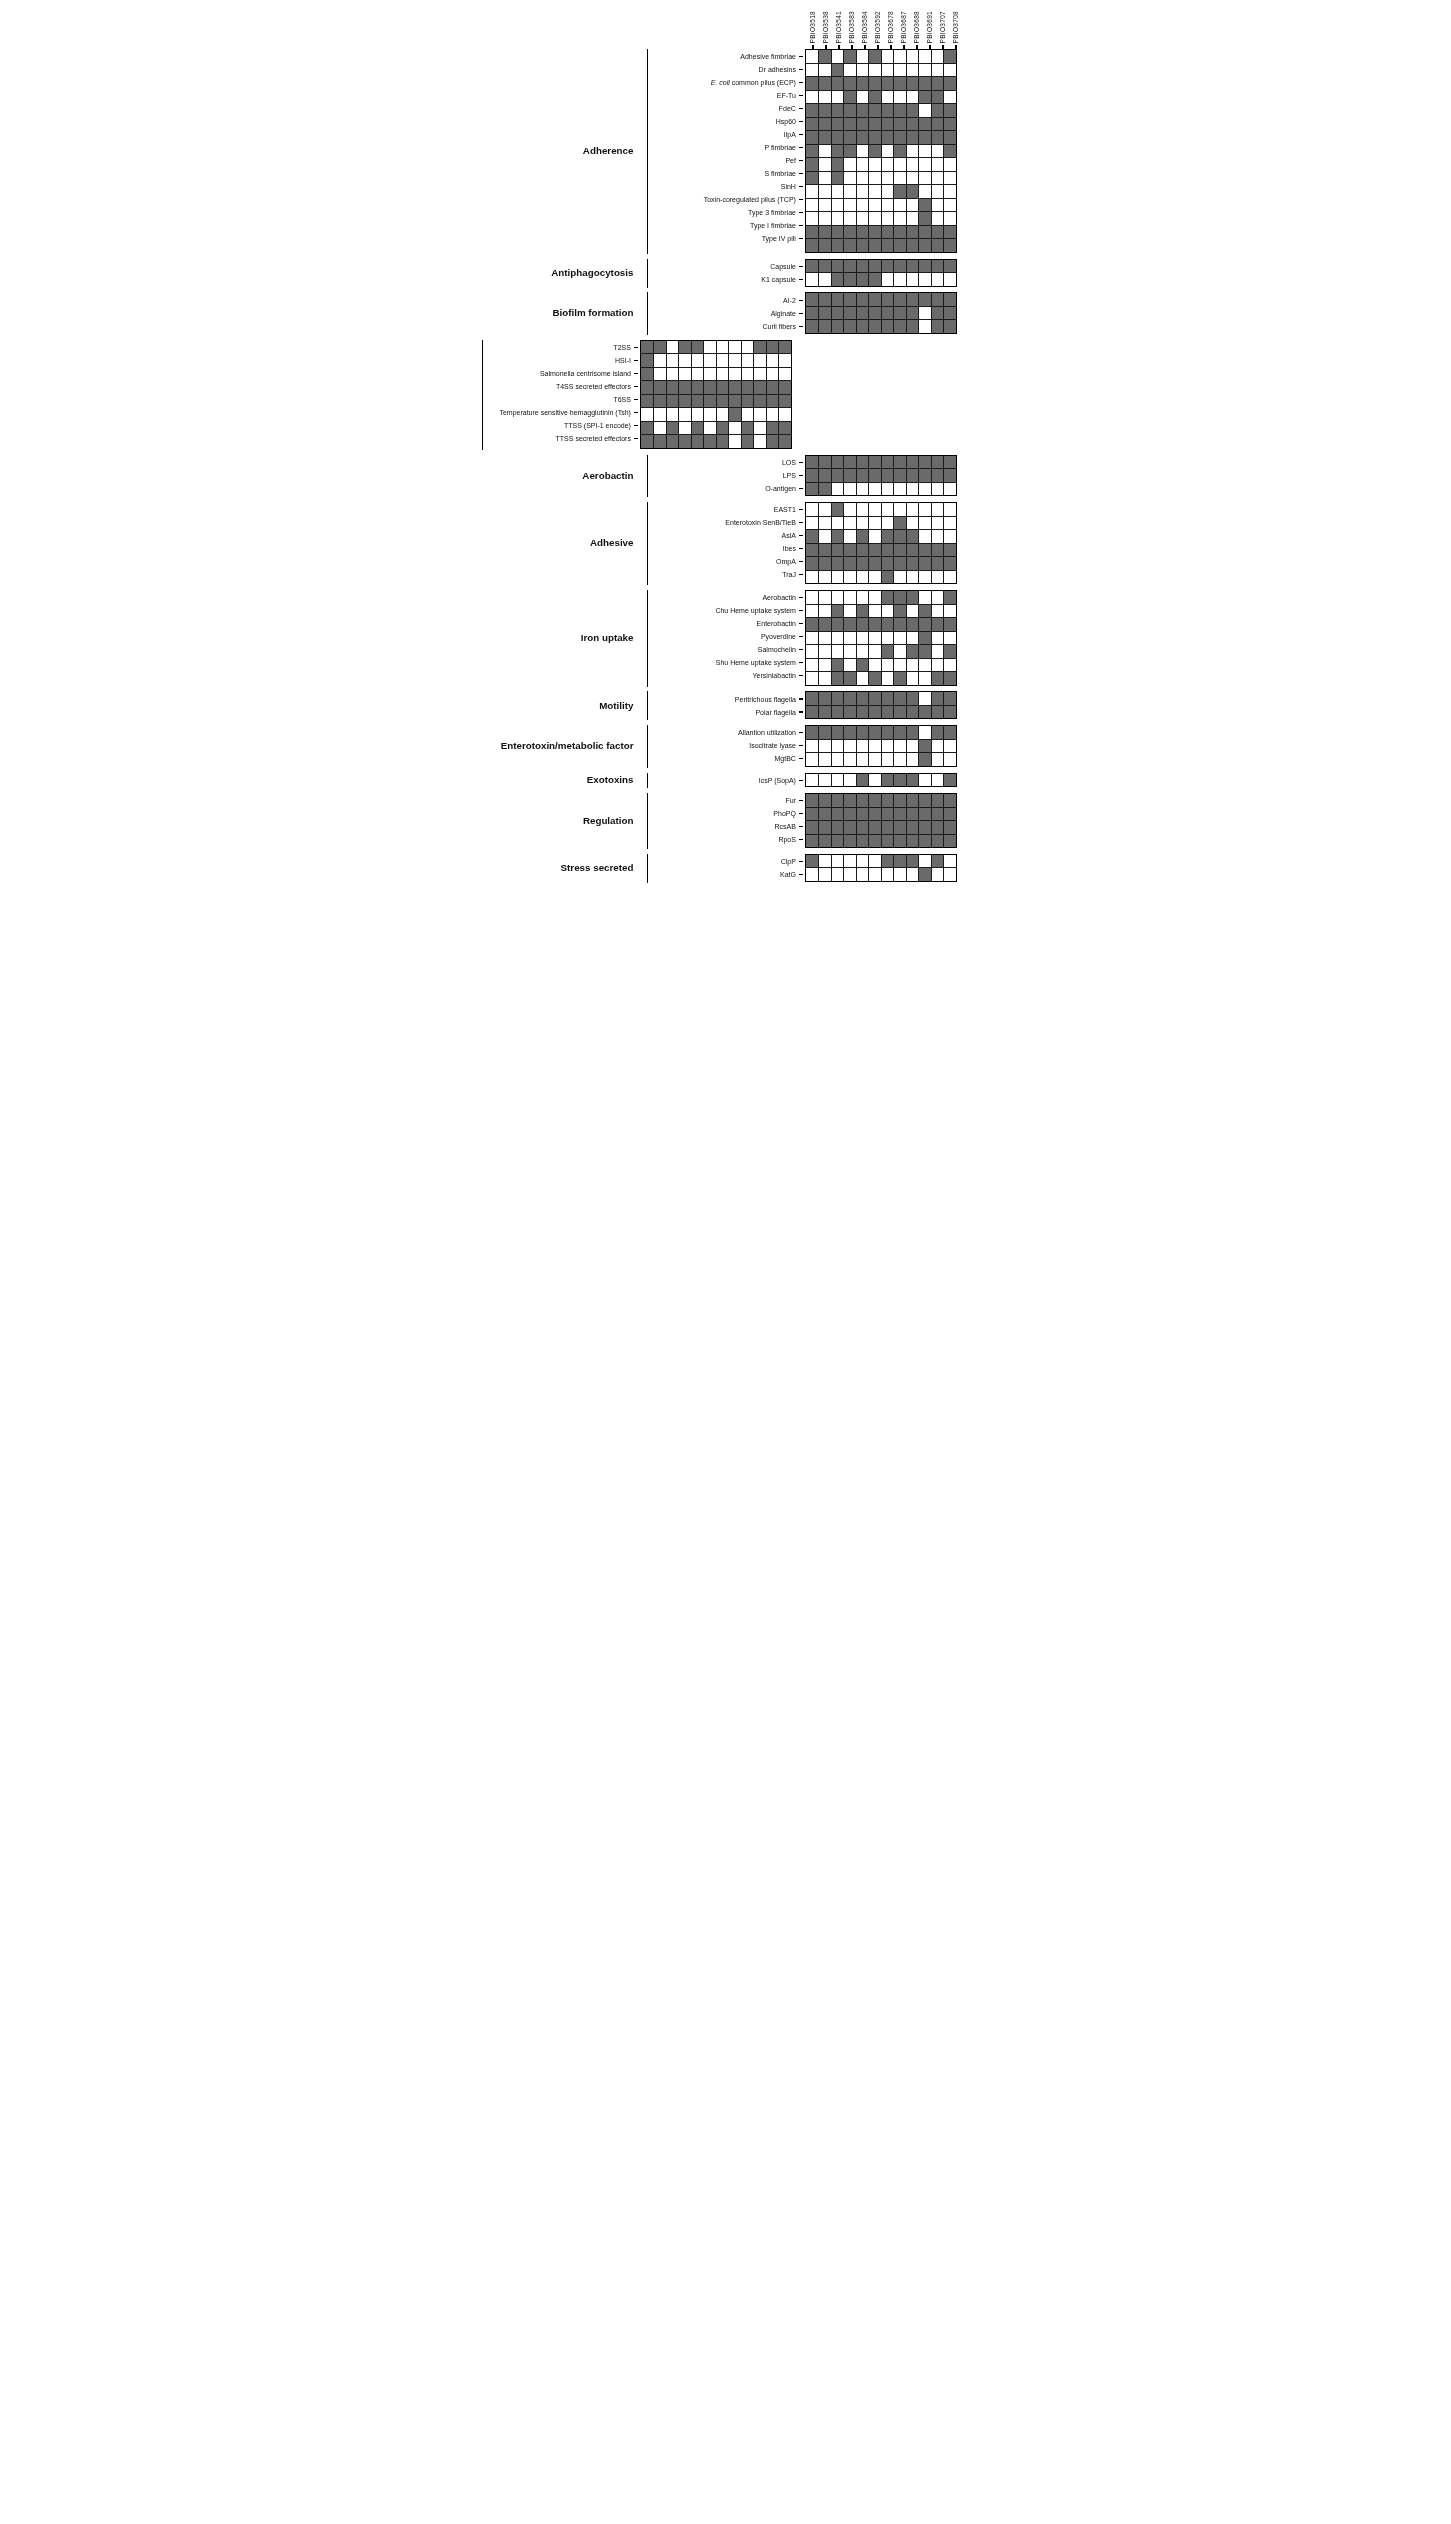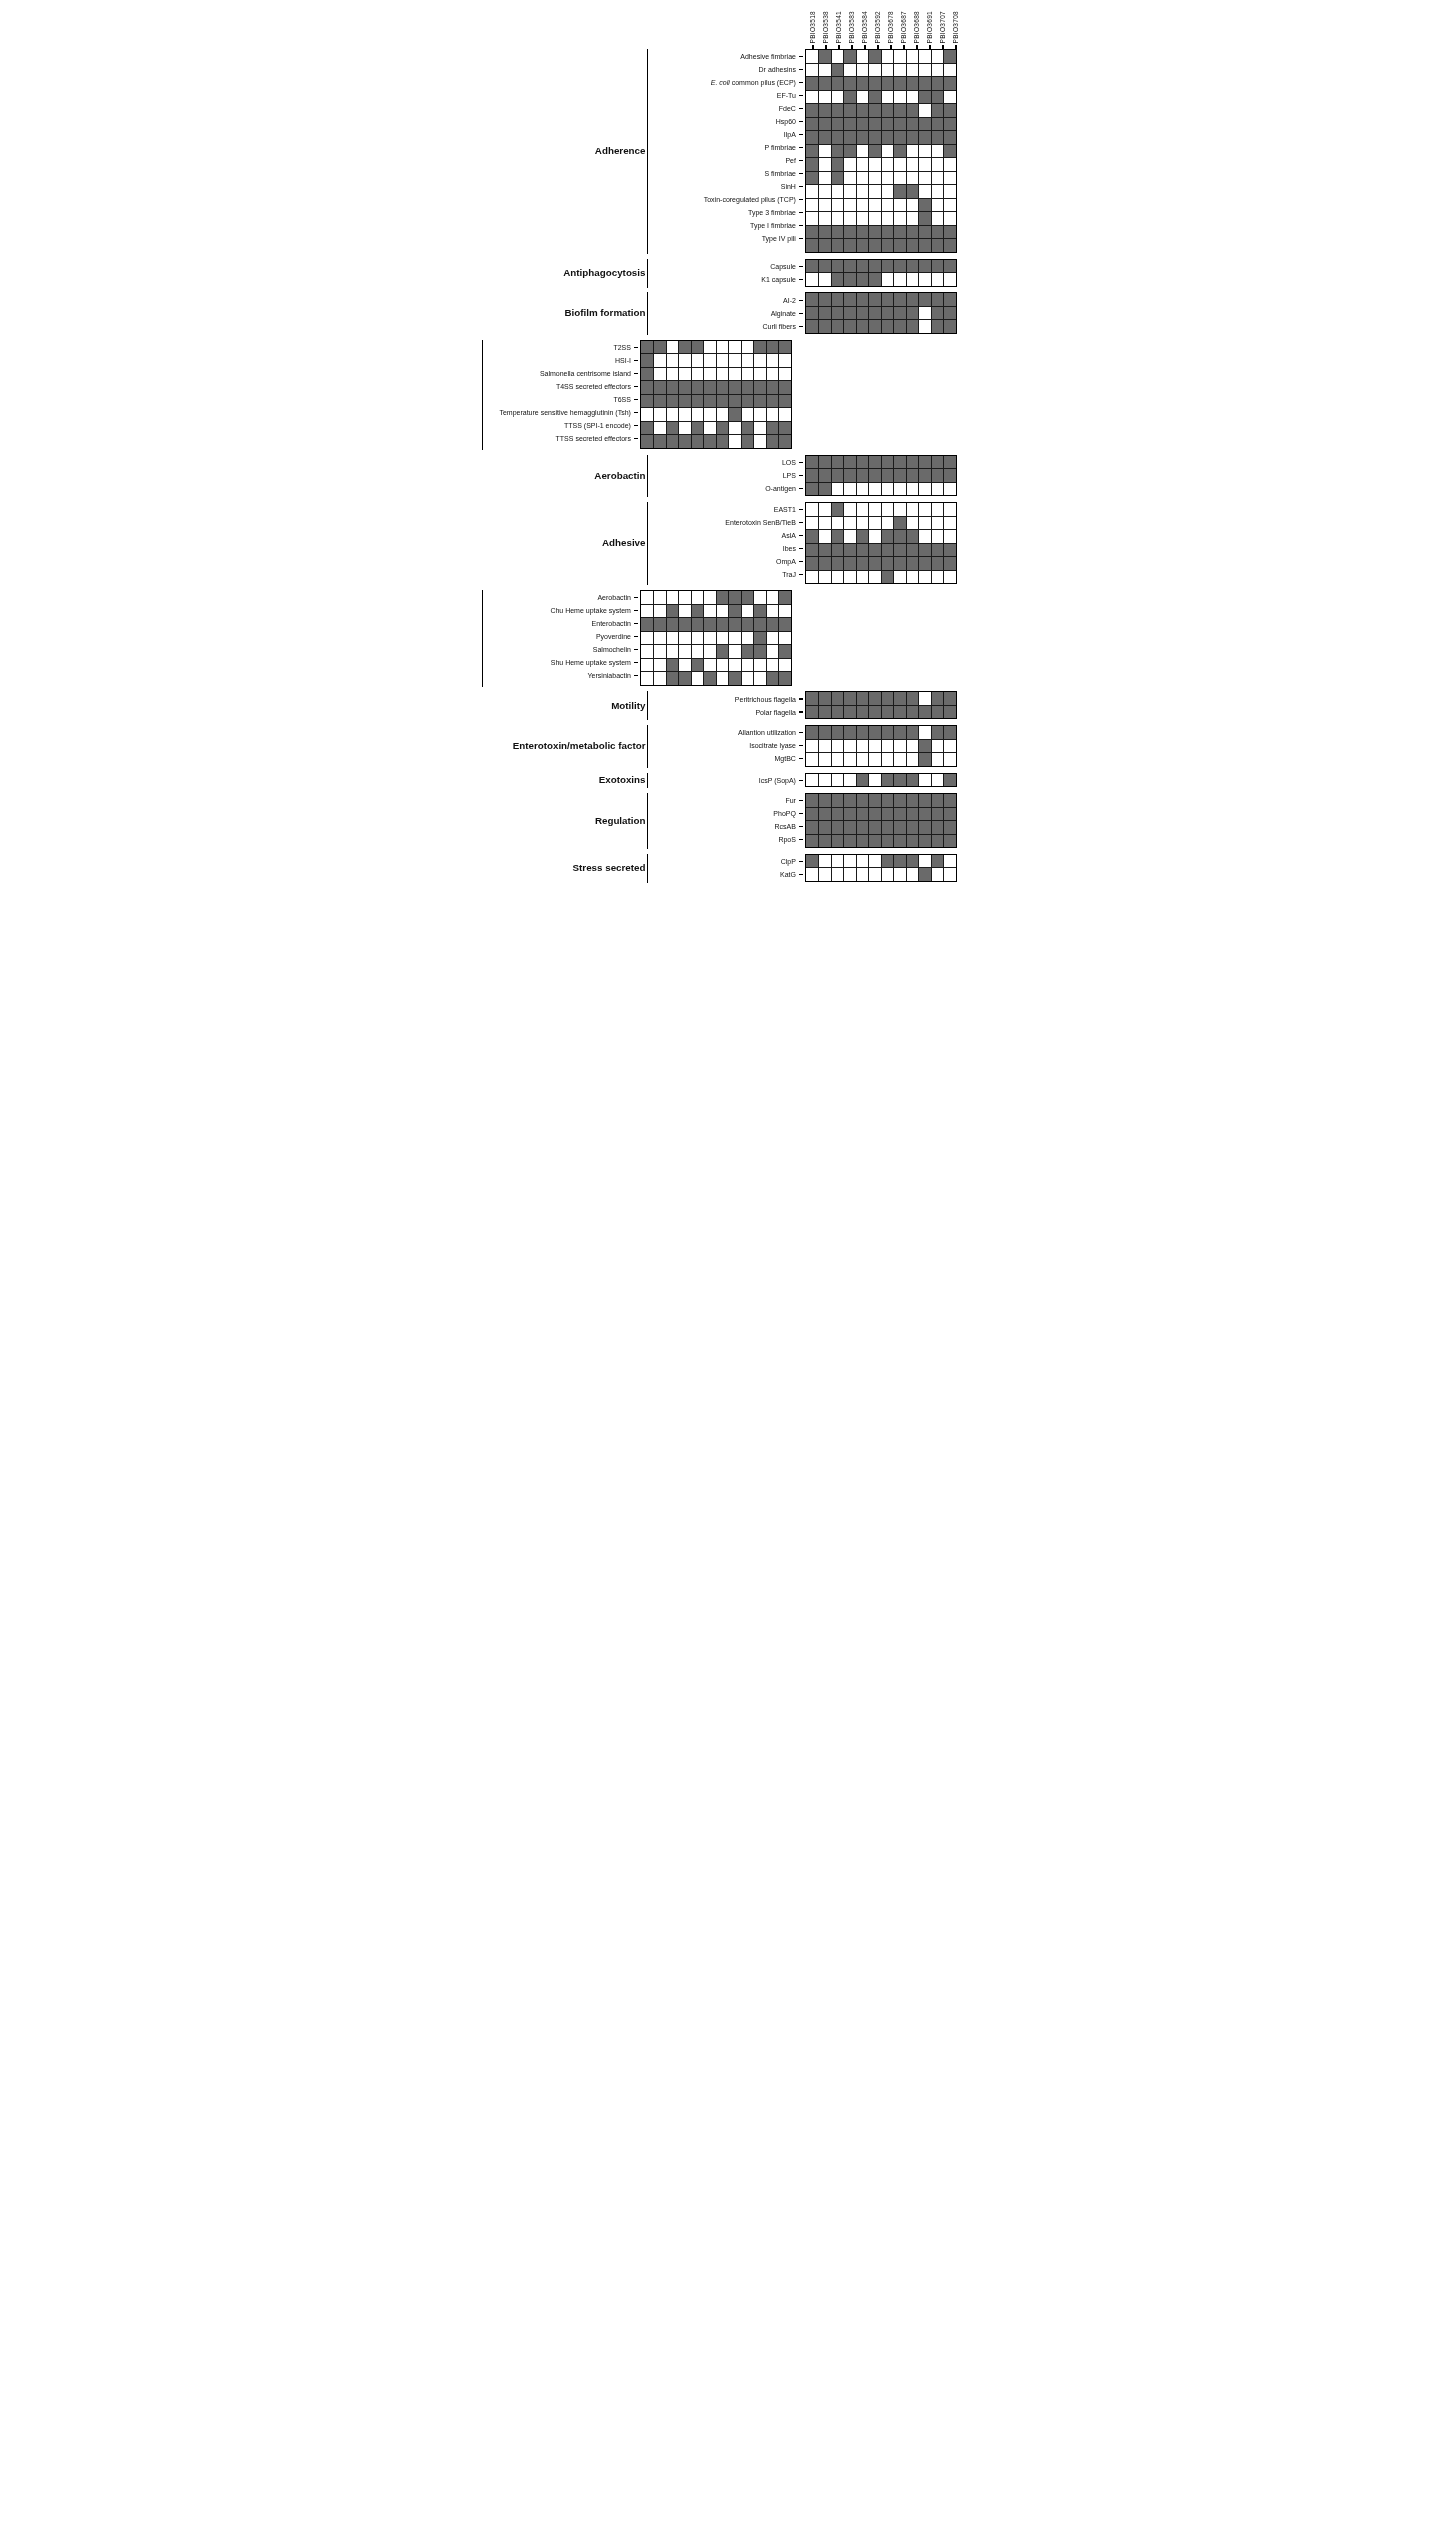--- a/index.html
+++ b/index.html
@@ -46,21 +46,21 @@
     display: flex;
     align-items: stretch;
     margin-bottom: 4.9px;
   }
   .cat-zone {
     width: 165px;
     box-sizing: border-box;
     display: flex;
     align-items: center;
     justify-content: flex-end;
-    padding-right: 1px;
+    padding-right: 13px;
   }
   .cat-label {
     font-size: 9.8px;
     font-weight: bold;
     text-align: right;
     line-height: 1.1;
   }
   .labels-zone {
     width: 158px;
     box-sizing: border-box;
@@ -832,20 +832,23 @@
               <div class="cell off"></div>
               <div class="cell on"></div>
               <div class="cell off"></div>
               <div class="cell off"></div>
               <div class="cell off"></div>
               <div class="cell off"></div>
               <div class="cell off"></div>
             </div></div></div>
       </section>
       <section class="block">
+        <div class="cat-zone">
+          <span class="cat-label">Iron uptake</span>
+        </div>
         <div class="labels-zone">
           <div class="row-line">
             <span class="row-label">Aerobactin</span>
             <span class="row-dash"></span>
           </div>
           <div class="row-line">
             <span class="row-label">Chu Heme uptake system</span>
             <span class="row-dash"></span>
           </div>
           <div class="row-line">

